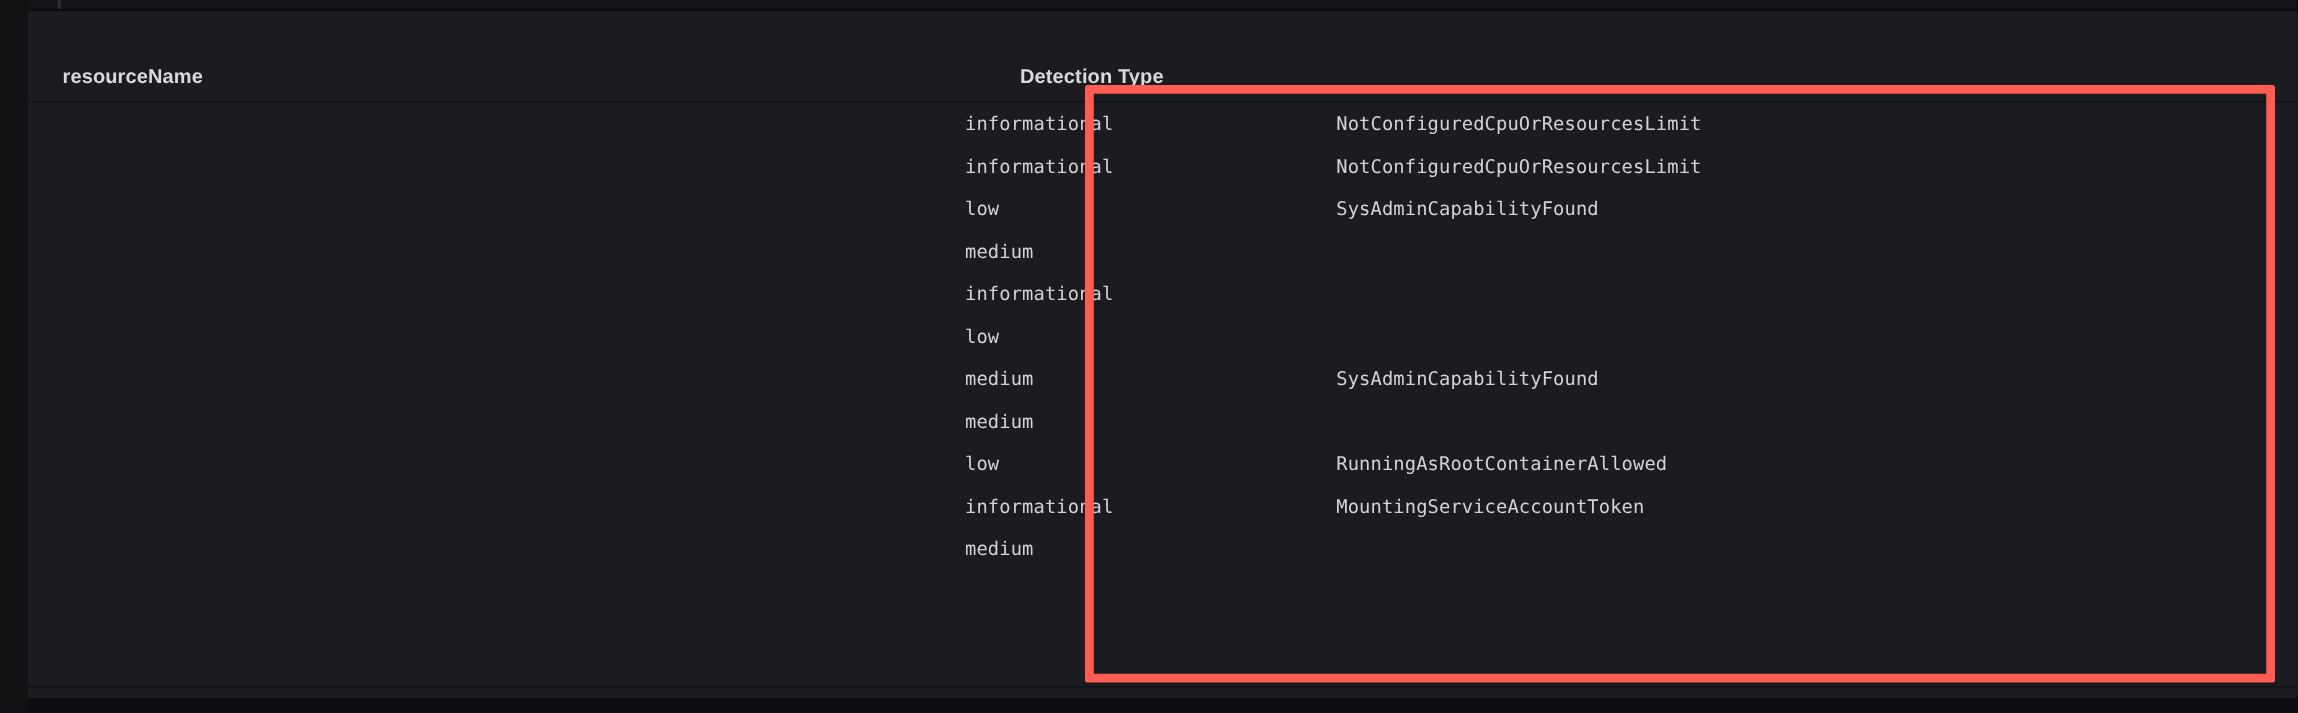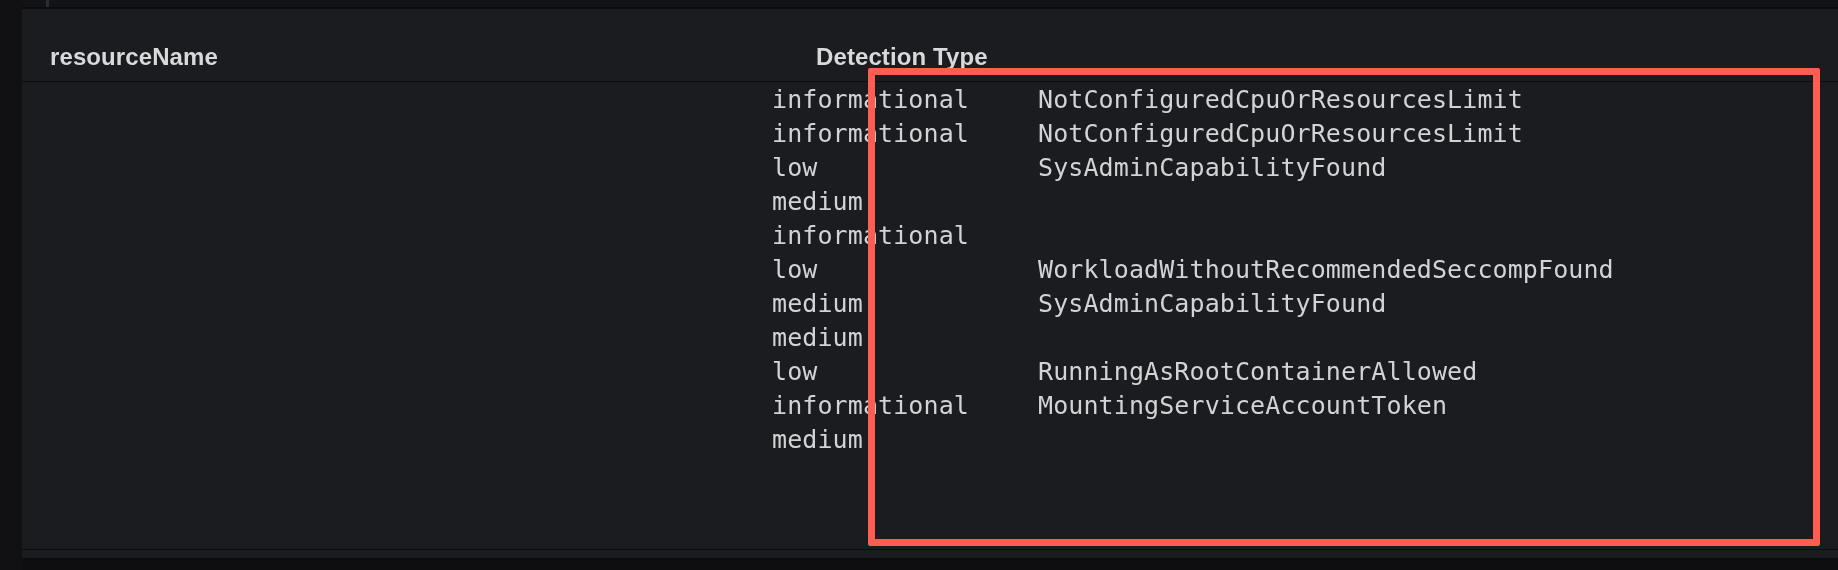--- a/index.html
+++ b/index.html
@@ -53,21 +53,21 @@
   
   .thead {
     position: relative;
     height: 73px;
     background: #1b1c20;
     border-bottom: 1px solid #0d0e11;
   }
   .th {
     position: absolute;
     bottom: 10px;
-    font-size: 24px;
+    font-size: 16px;
     font-weight: bold;
     color: #d8d9da;
     letter-spacing: 0.1px;
     white-space: nowrap;
   }
   .th.col-resource { left: 28px; }
   .th.col-detection { left: 794px; }
 
   
   .tbody {
@@ -80,32 +80,32 @@
   .row {
     position: relative;
     height: 34px;
     display: flex;
     align-items: center;
     background: #1b1c20;
   }
 
   .cell {
     font-family: "DejaVu Sans Mono", "Liberation Mono", monospace;
-    font-size: 25px;
+    font-size: 15px;
     color: #d2d3d4;
     white-space: nowrap;
     letter-spacing: 0.1px;
   }
   .cell.severity {
     position: absolute;
     left: 750px;
   }
   .cell.detection {
     position: absolute;
-    left: 1016px;
+    left: 1047px;
   }
 
   
   .blurred-resource {
     position: absolute;
     left: 28px;
     top: 6px;
     font-family: "DejaVu Sans Mono", "Liberation Mono", monospace;
     font-size: 21px;
     color: rgba(210,211,212,0.085);
@@ -173,21 +173,20 @@
         <div class="cell detection">SysAdminCapabilityFound</div>
       </div>
       <div class="row">
         <div class="cell severity">medium</div>
       </div>
       <div class="row">
         <div class="cell severity">informational</div>
       </div>
       <div class="row">
         <div class="cell severity">low</div>
-        <div class="cell detection">WorkloadWithoutRecommendedSeccompFound</div>
       </div>
       <div class="row">
         <div class="cell severity">medium</div>
         <div class="cell detection">SysAdminCapabilityFound</div>
       </div>
       <div class="row">
         <div class="cell severity">medium</div>
       </div>
       <div class="row">
         <div class="cell severity">low</div>

